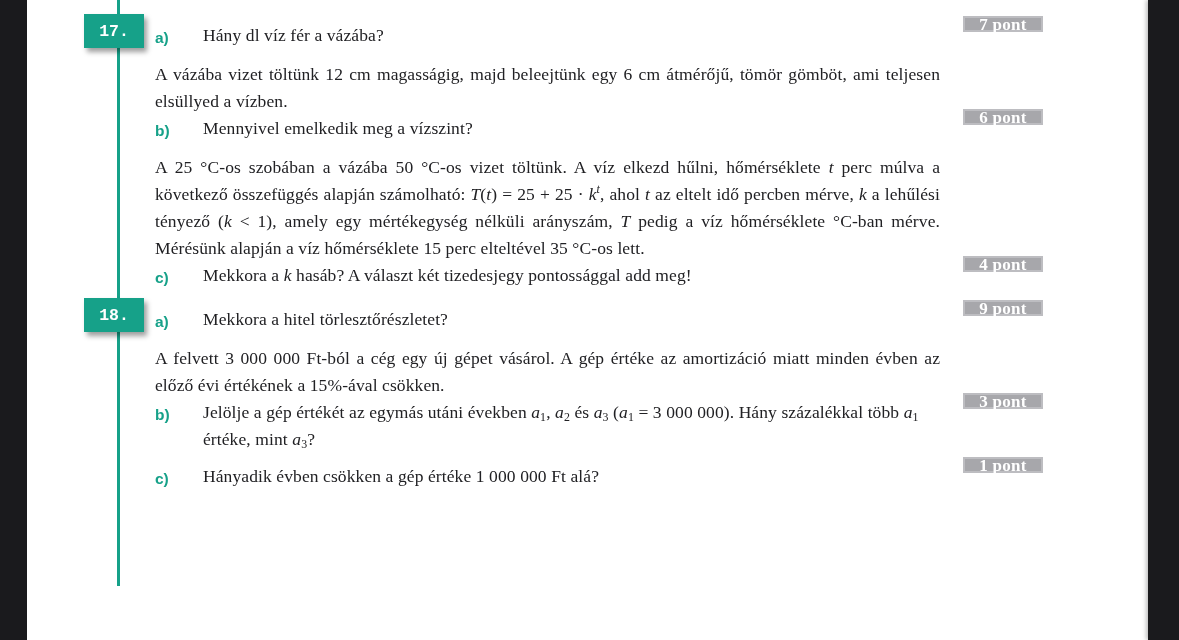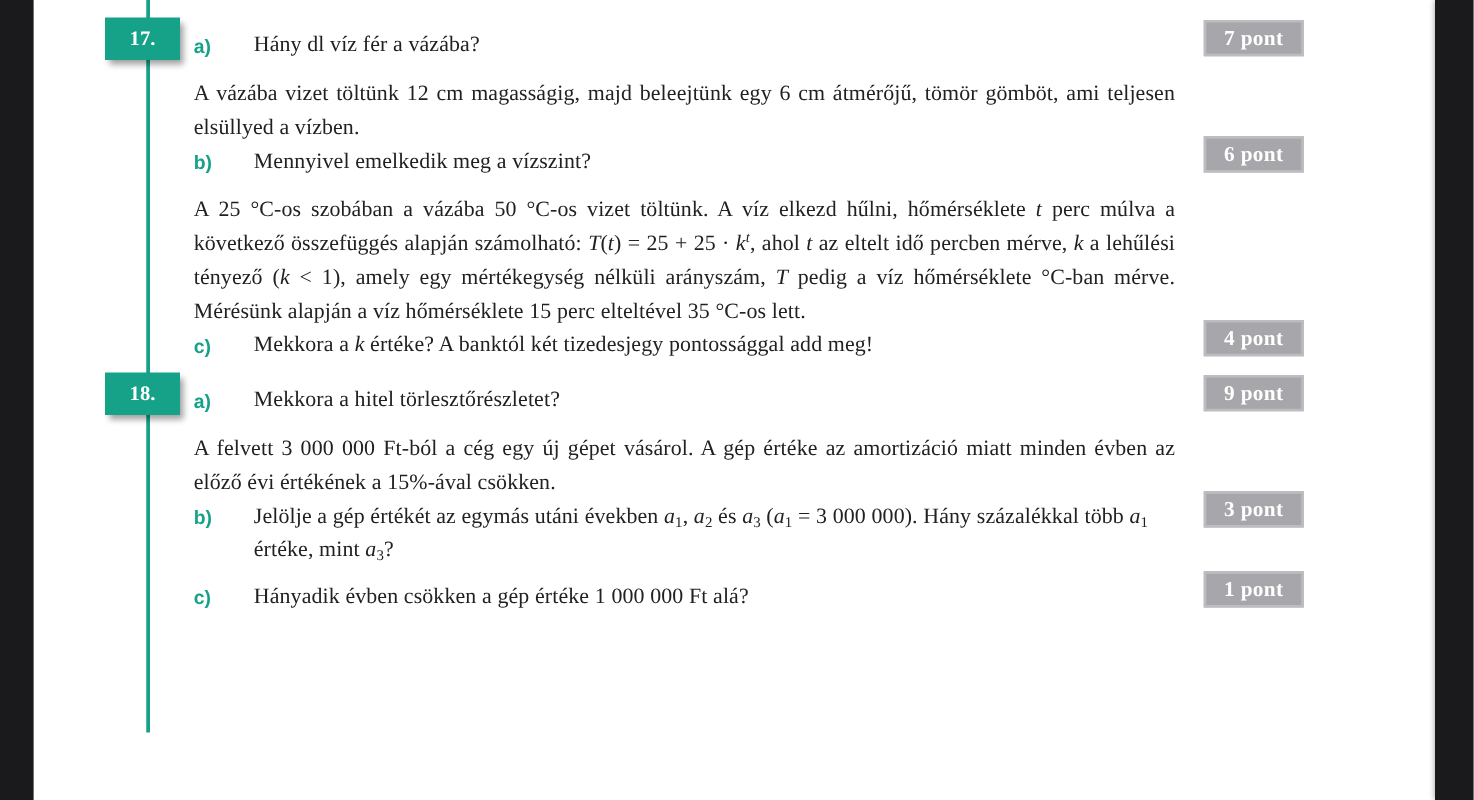--- a/index.html
+++ b/index.html
@@ -18,42 +18,42 @@
   .side-bar.left{left:0;width:27px;box-shadow:2px 0 4px rgba(0,0,0,.25);}
   .side-bar.right{left:1148px;width:31px;box-shadow:-2px 0 4px rgba(0,0,0,.25);}
   .page{position:absolute;left:27px;top:0;width:1121px;height:640px;background:var(--paper);}
   .accent-line{position:absolute;left:90px;top:0;width:3px;height:586px;background:var(--accent);}
   .content{position:relative;padding-top:22px;}
   .problem{position:relative;margin:0 208px 0 128px;}
   .problem + .problem{margin-top:15px;}
   .num-badge{
     position:absolute;left:-71px;top:-8px;width:60px;height:34px;
     background:var(--accent);color:#fff;
-    font-family:Liberation Serif, serif;font-weight:bold;font-size:16.5px;
+    font-family:Liberation Mono, monospace;font-weight:bold;font-size:16.5px;
     display:flex;align-items:center;justify-content:center;
     box-shadow:3px 4px 5px rgba(0,0,0,.38);
     z-index:2;
   }
   .para{
     font-size:17.5px;line-height:27px;color:var(--ink);
     text-align:justify;letter-spacing:.1px;
   }
   .question{
     position:relative;display:flex;align-items:flex-start;
     margin-bottom:10px;
     font-size:17.5px;line-height:27px;color:var(--ink);
   }
   .qlabel{
     flex:none;width:28px;
     font-family:"Liberation Sans", sans-serif;font-weight:bold;font-size:15.5px;
     color:var(--accent);padding-top:2px;
   }
   .qtext{flex:1;letter-spacing:.1px;margin-left:20px;}
   .points-badge{
-    position:absolute;right:-103px;top:-6px;width:80px;height:29px;
+    position:absolute;right:-103px;top:-6px;width:80px;height:16px;
     background:var(--badge-gray);border:2px solid var(--badge-edge);
     color:#fff;font-family:"Liberation Serif", serif;font-weight:bold;font-size:17px;
     display:flex;align-items:center;justify-content:center;
     letter-spacing:.3px;
   }
   sub,sup{font-size:68%;line-height:0;}
   sub{vertical-align:-0.28em;}
   sup{vertical-align:0.55em;}
 </style>
 </head>
@@ -82,21 +82,21 @@
         <div class="question">
           <span class="qlabel">b)</span>
           <span class="qtext"><span>Mennyivel emelkedik meg a vízszint?</span></span>
           <span class="points-badge">6 pont</span>
         </div>
 
         <p class="para"><span>A 25&nbsp;°C-os szobában a vázába 50&nbsp;°C-os vizet töltünk. A víz elkezd hűlni, hőmérséklete </span><span style="font-style: italic;">t</span><span> perc múlva a következő összefüggés alapján számolható: </span><span style="font-style: italic;">T</span><span>(</span><span style="font-style: italic;">t</span><span>)&nbsp;=&nbsp;25&nbsp;+&nbsp;25&nbsp;·&nbsp;</span><span style="font-style: italic;">k</span><sup style="font-style: italic;">t</sup><span>, ahol </span><span style="font-style: italic;">t</span><span> az eltelt idő percben mérve, </span><span style="font-style: italic;">k</span><span> a lehűlési tényező (</span><span style="font-style: italic;">k</span><span>&nbsp;&lt;&nbsp;1), amely egy mértékegység nélküli arányszám, </span><span style="font-style: italic;">T</span><span> pedig a víz hőmérséklete °C-ban mérve. Mérésünk alapján a víz hőmérséklete 15 perc elteltével 35&nbsp;°C-os lett.</span></p>
 
         <div class="question">
           <span class="qlabel">c)</span>
-          <span class="qtext"><span>Mekkora a </span><span style="font-style: italic;">k</span><span> értéke? A banktól két tizedesjegy pontossággal add meg!</span></span>
+          <span class="qtext"><span>Mekkora a </span><span style="font-style: italic;">k</span><span> hasáb? A választ két tizedesjegy pontossággal add meg!</span></span>
           <span class="points-badge">4 pont</span>
         </div>
       </section>
 
       <section class="problem">
         <div class="num-badge">18.</div>
 
 
         <div class="question">
           <span class="qlabel">a)</span>

